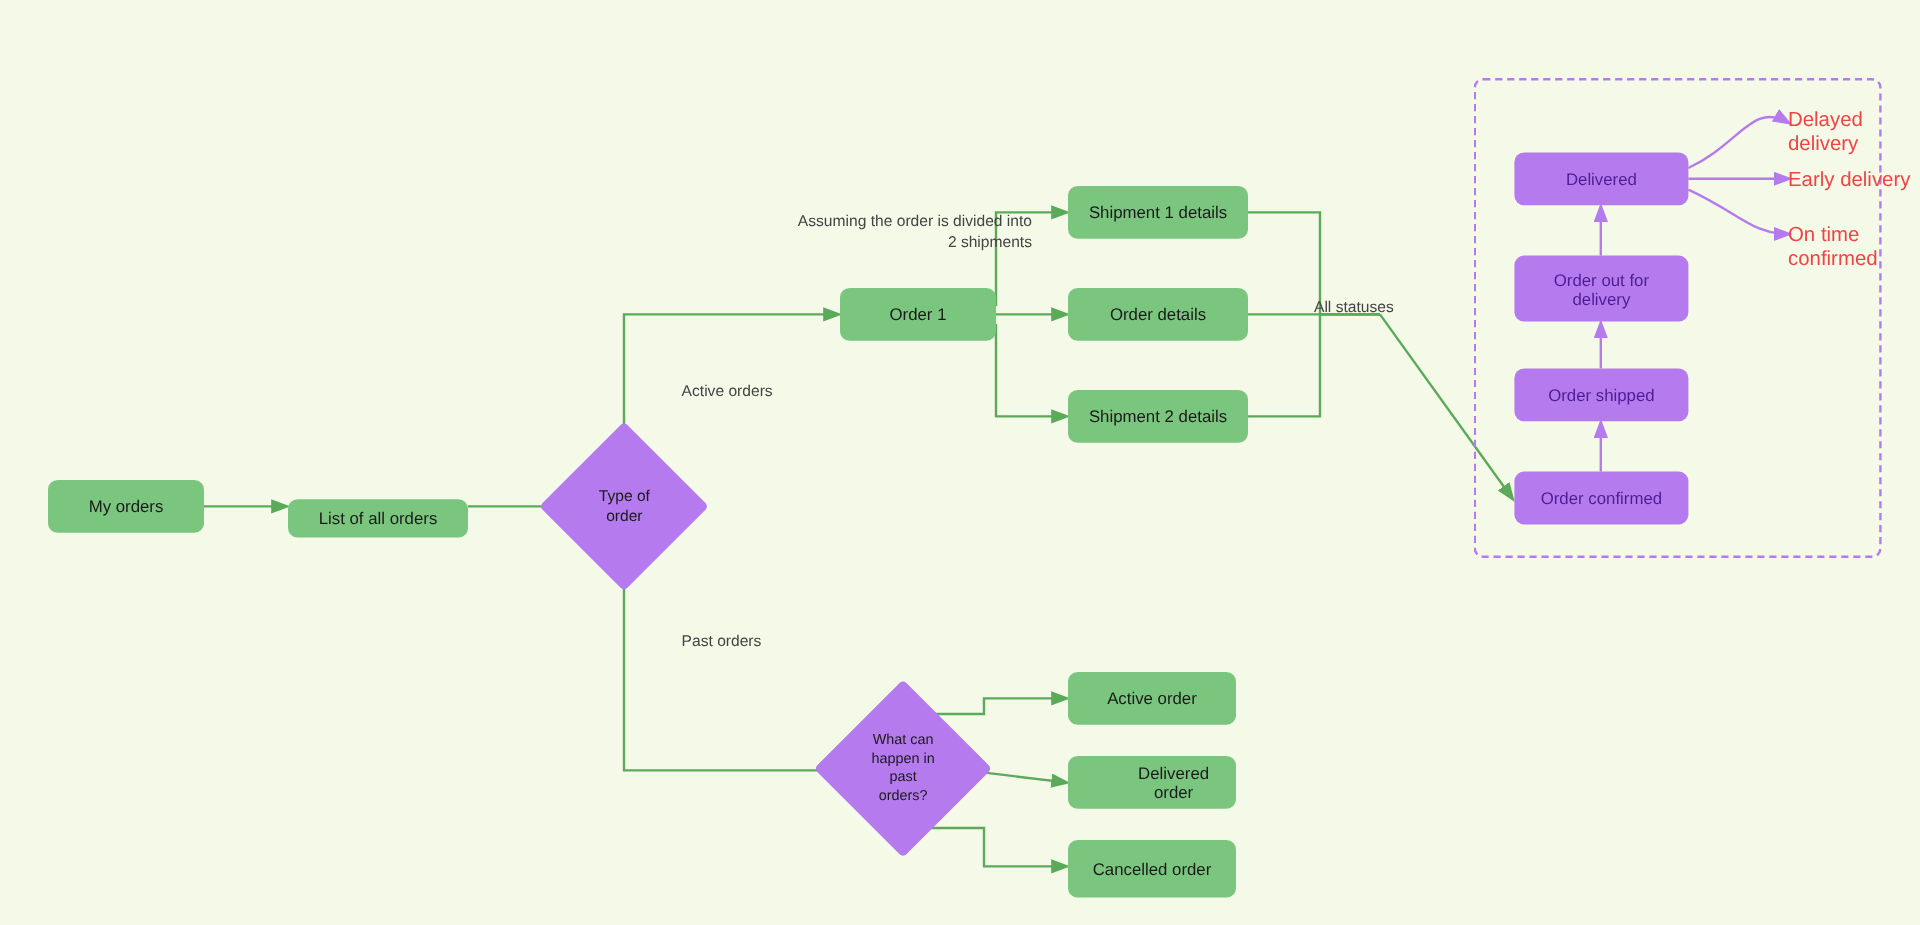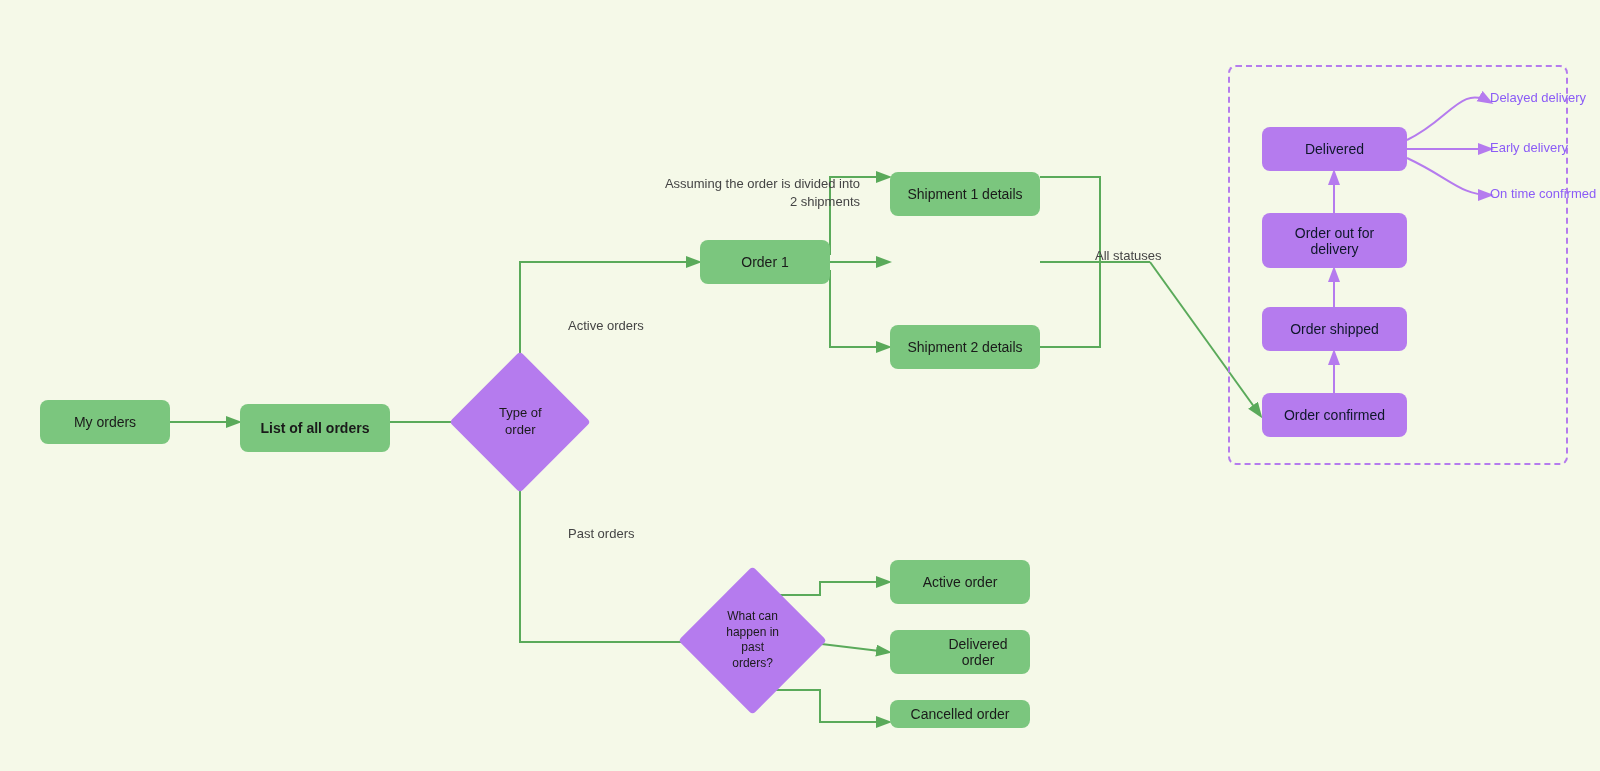--- a/index.html
+++ b/index.html
@@ -27,21 +27,21 @@
     }
     .green-box {
       background: #7bc67e;
       border-radius: 8px;
       color: #1a1a1a;
       padding: 8px 12px;
     }
     .purple-box {
       background: #b57bee;
       border-radius: 8px;
-      color: #0f172a;
+      color: #4c1d95;
       padding: 4px 12px;
     }
     .diamond {
       background: #b57bee;
       color: #1a1a1a;
       transform: rotate(45deg);
       border-radius: 4px;
     }
     .diamond-text {
       transform: rotate(-45deg);
@@ -65,22 +65,22 @@
     svg.arrows {
       position: absolute;
       top: 0;
       left: 0;
       width: 1600px;
       height: 771px;
       pointer-events: none;
     }
     .delivery-label {
       position: absolute;
-      font-size: 13px;
-      color: #8b5cf6;
+      font-size: 17px;
+      color: #ef4444;
     }
   </style>
 </head>
 <body>
 
 <div id="canvas">
 
   <svg class="arrows">
 
     <defs>
@@ -131,34 +131,35 @@
 
     <path d="M752 595 L820 595 L820 582 L888 582" stroke="#5aaa5a" stroke-width="2" fill="none" marker-end="url(#arrowGreen)"></path>
 
     <line x1="805" y1="642" x2="888" y2="652" stroke="#5aaa5a" stroke-width="2" marker-end="url(#arrowGreen)"></line>
 
     <path d="M752 690 L820 690 L820 722 L888 722" stroke="#5aaa5a" stroke-width="2" fill="none" marker-end="url(#arrowGreen)"></path>
   </svg>
 
   <div class="node green-box" style="left:40px; top:400px; width:130px; height:44px;">My orders</div>
 
-  <div class="node green-box" style="left:240px; top:404px; width:150px; height:48px;font-weight:bold;">List of all orders</div>
+  <div class="node green-box" style="left:240px; top:416px; width:150px; height:32px;">List of all orders</div>
 
   <div class="node diamond" style="left:470px; top:372px; width:100px; height:100px;">
     <div class="diamond-text" style="white-space:pre-line;">Type of
 order</div>
   </div>
 
   <div class="label" style="left:660px; top:175px; width:200px; text-align:right; line-height:1.4;">Assuming the order is
 divided into 2 shipments</div>
 
   <div class="node green-box" style="left:700px; top:240px; width:130px; height:44px;">Order 1</div>
 
-  <div class="node green-box" style="left:890px; top:155px; width:150px; height:44px;margin-top:17px;">Shipment 1 details</div>
+  <div class="node green-box" style="left:890px; top:155px; width:150px; height:44px;">Shipment 1 details</div>
 
+  <div class="node green-box" style="left:890px; top:240px; width:150px; height:44px;">Order details</div>
 
   <div class="node green-box" style="left:890px; top:325px; width:150px; height:44px;">Shipment 2 details</div>
 
   <div class="label" style="left:1095px; top:248px;">All statuses</div>
 
   <div class="label" style="left:568px; top:318px;">Active orders</div>
 
   <div class="label" style="left:568px; top:526px;">Past orders</div>
 
   <div class="dashed-box" style="left:1228px; top:65px; width:340px; height:400px;"></div>
@@ -182,15 +183,15 @@
     <div class="diamond-text" style="white-space:pre-line; font-size:12px;">What can
 happen in
 past
 orders?</div>
   </div>
 
   <div class="node green-box" style="left:890px; top:560px; width:140px; height:44px;">Active order</div>
 
   <div class="node green-box" style="left:890px; top:630px; width:140px; height:44px;padding-left:48px;">Delivered order</div>
 
-  <div class="node green-box" style="left:890px; top:700px; width:140px; height:28px;">Cancelled order</div>
+  <div class="node green-box" style="left:890px; top:700px; width:140px; height:48px;">Cancelled order</div>
 
 </div>
 
 </body></html>

